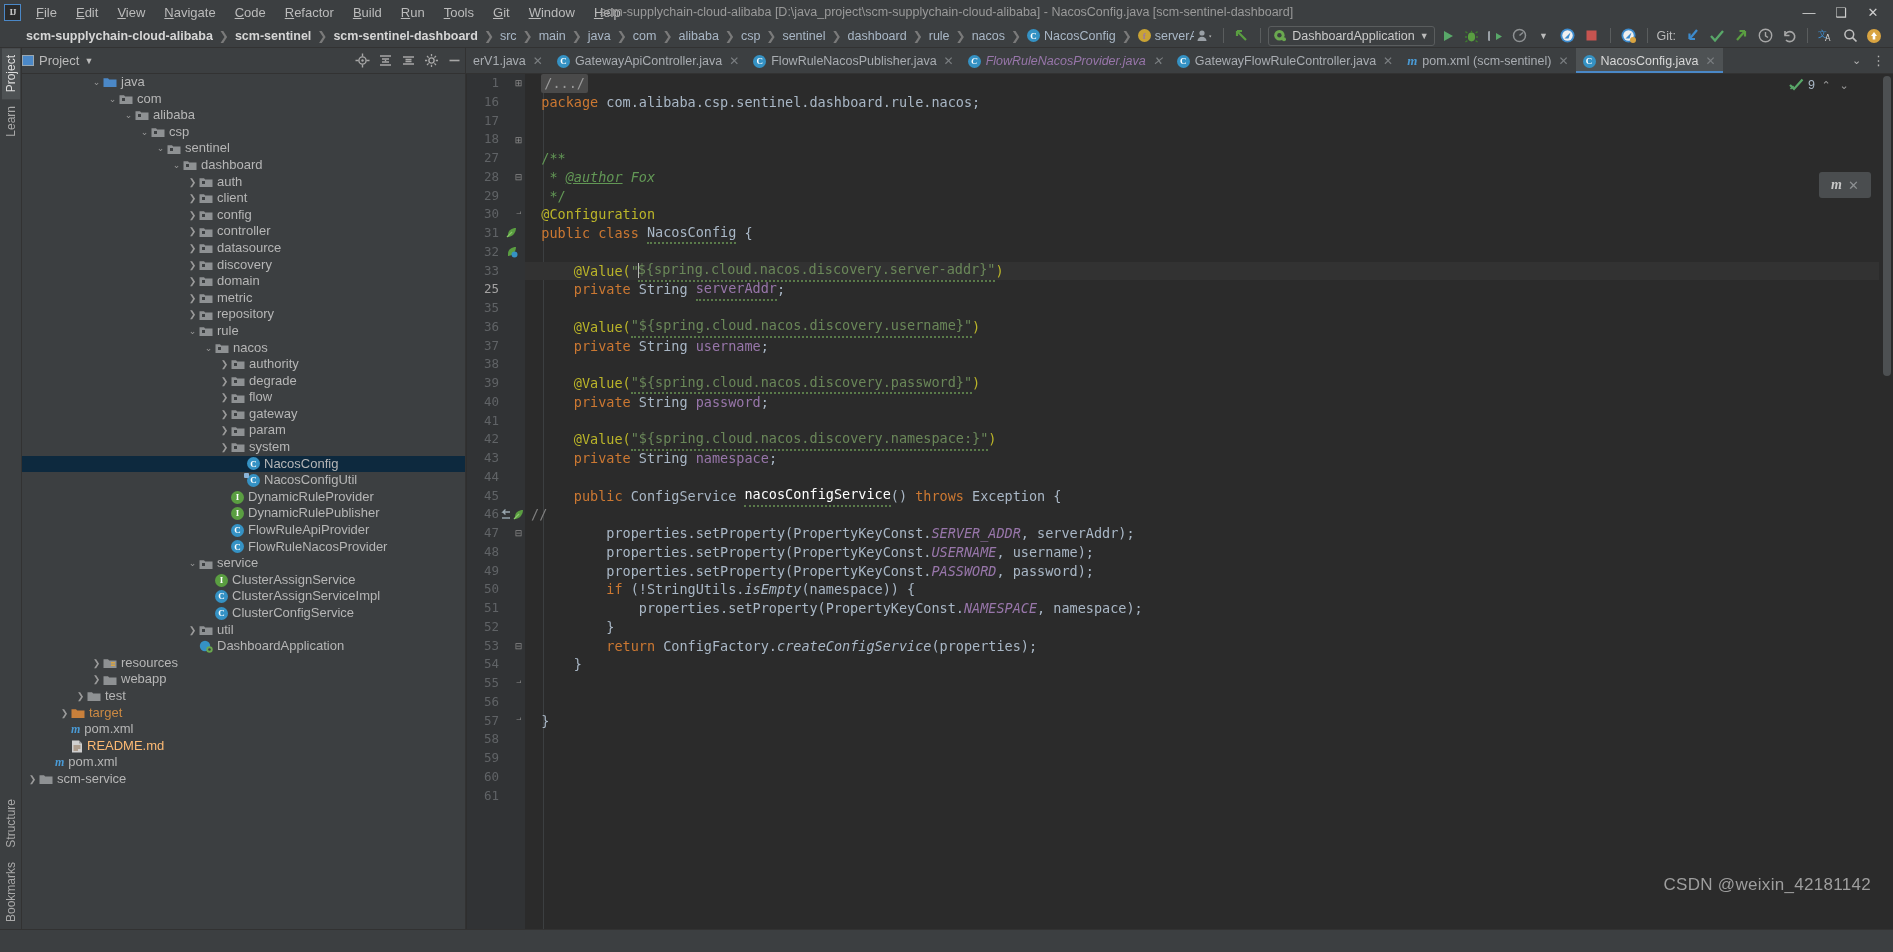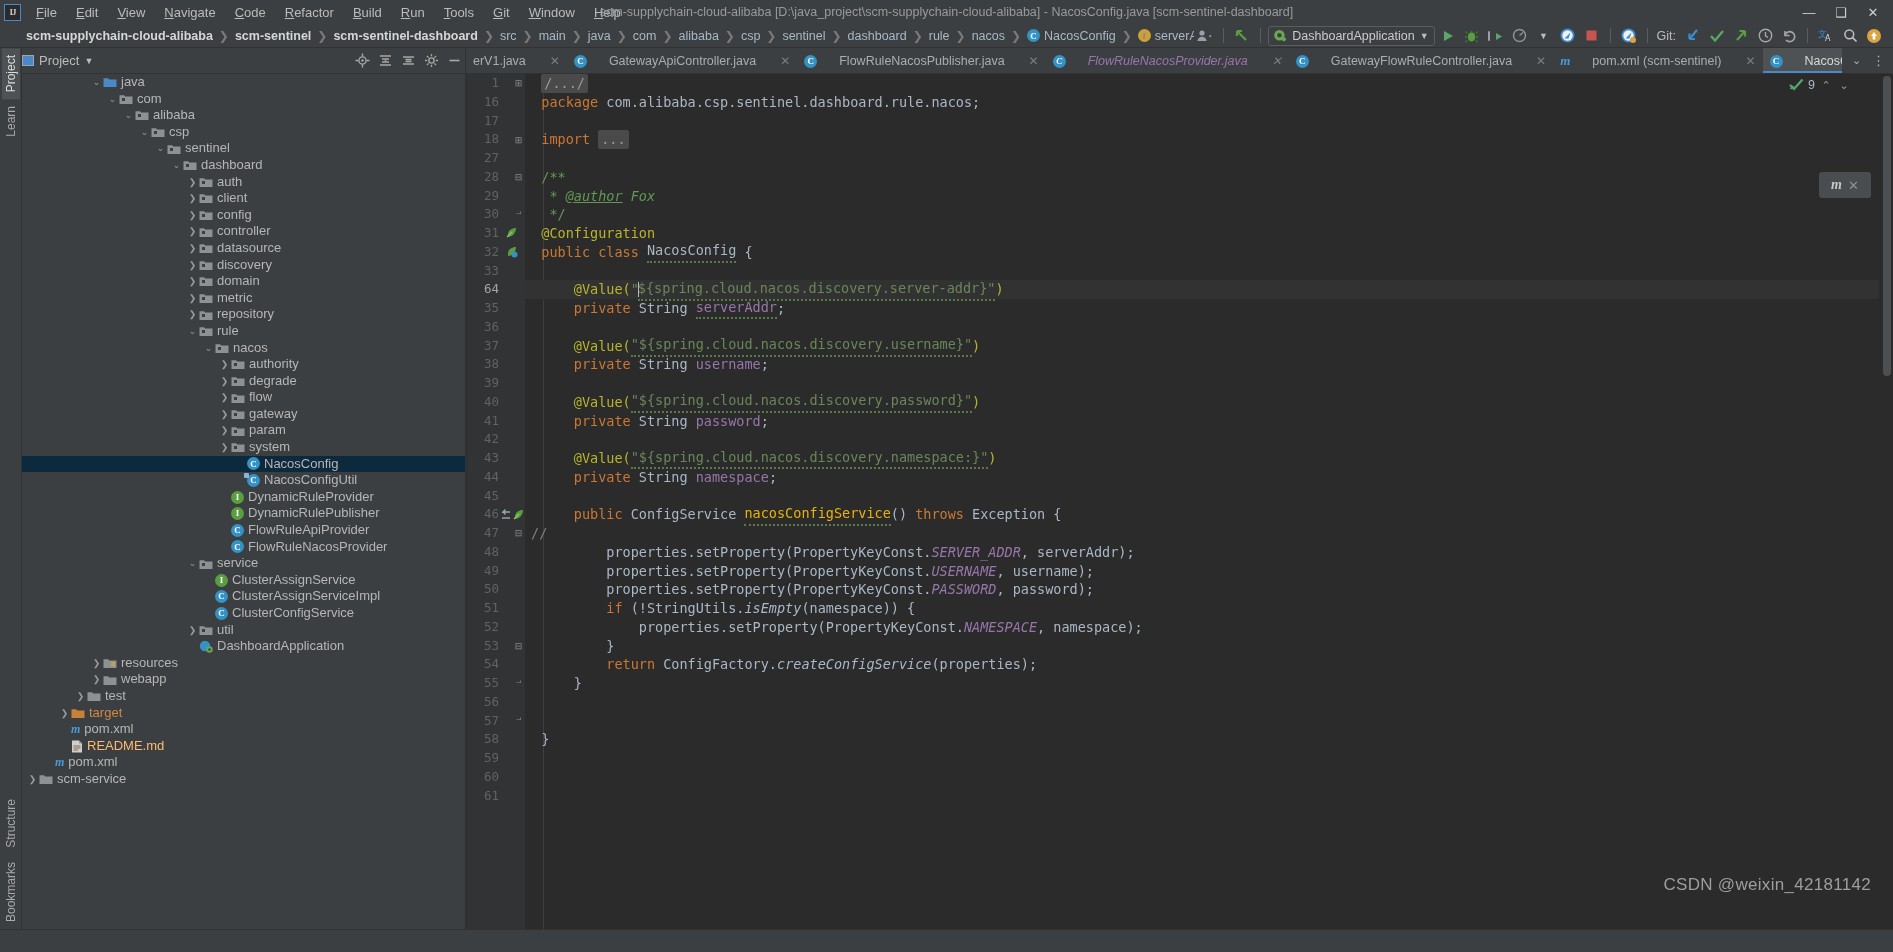--- a/index.html
+++ b/index.html
@@ -42,21 +42,21 @@
   .git-label{font-size:12.5px;color:#bbbbbb;margin:0 4px 0 2px;}
 
   
   .tabsrow{height:26px;background:#3c3f41;display:flex;align-items:stretch;flex:none;border-bottom:1px solid #323232;}
   .tabs-left-tools{width:466px;display:flex;align-items:center;padding-left:22px;gap:2px;background:#3c3f41;flex:none;border-right:1px solid #323232;}
   .pj-title{display:flex;align-items:center;gap:5px;margin-right:auto;}
   .pj-label{font-size:13px;color:#bbbbbb;}
   .pj-sq{width:12px;height:11px;border:1.6px solid #9aa7b0;background:#4b88c7;}
   .tool-ico{width:21px;height:21px;display:flex;align-items:center;justify-content:center;border-radius:3px;}
   .tabs-scroll{flex:1;display:flex;align-items:stretch;overflow:hidden;min-width:0;}
-  .tab{display:flex;align-items:center;gap:22px;padding:0 7px;font-size:12.5px;color:#a9adb2;white-space:nowrap;
+  .tab{display:flex;align-items:center;gap:5px;padding:0 7px;font-size:12.5px;color:#a9adb2;white-space:nowrap;
        border-right:none;position:relative;}
   .tab.active{background:#4e5254;color:#d8d8d8;}
   .tab.active::after{content:"";position:absolute;left:0;right:0;bottom:0;height:2px;background:#4a88c7;}
   .tab.italic{font-style:italic;color:#9876aa;}
   .tab-close{font-size:12px;color:#7b7f82;margin-left:2px;}
   .tabs-right{display:flex;align-items:center;gap:1px;padding:0 4px;flex:none;}
 
   
   .body{flex:1;display:flex;min-height:0;background:#3c3f41;}
 
@@ -96,21 +96,21 @@
         color:#8a8a8a;font-size:9px;}
   .vline{position:absolute;top:0;bottom:0;width:1px;background:#3c3f41;}
 
   
   .kw{color:#cc7832;}
   .str{color:#6a8759;}
   .cmt{color:#808080;}
   .doc{color:#629755;}
   .ann{color:#bbb529;}
   .fld{color:#9876aa;}
-  .mth{color:#eab308;}
+  .mth{color:#ffffff;}
   .txt{color:#a9b7c6;}
   .stat{color:#9876aa;font-style:italic;}
   .fold-ph{background:#4a4a4a;border-radius:2px;padding:0 3px;color:#9a9a9a;}
   .wavy{border-bottom:2px dotted #5a7a4a;padding-bottom:1px;}
   .caret{display:inline-block;width:1px;height:15px;background:#bbbbbb;vertical-align:-3px;margin:0 -1px;}
 
   
   .insp{position:absolute;top:4px;right:42px;display:flex;align-items:center;gap:4px;z-index:6;}
   .insp-num{font-size:12.5px;color:#a9b7c6;}
   .insp-arrow{font-size:11px;color:#999;width:14px;text-align:center;}
@@ -904,21 +904,21 @@
                   <circle cx="8.5" cy="8.5" r="3" fill="#3592c4"></circle>
                 </svg>
               </span>
             </div>
           </div>
           <div class="grow">
             <div class="gnum">33</div>
             <div class="gmark"></div>
           </div>
           <div class="grow">
-            <div class="gnum cur">64</div>
+            <div class="gnum cur">25</div>
             <div class="gmark"></div>
           </div>
           <div class="grow">
             <div class="gnum">35</div>
             <div class="gmark"></div>
           </div>
           <div class="grow">
             <div class="gnum">36</div>
             <div class="gmark"></div>
           </div>
@@ -1039,21 +1039,20 @@
             <div class="gnum">61</div>
             <div class="gmark"></div>
           </div>
         </div>
       <div class="code-area">
         <div class="vline" style="left:18px;"></div>
         <div class="lines" id="code">
             <div class="ln"><span>  </span><span class="fold-ph">/.../</span></div>
             <div class="ln"><span>  </span><span class="kw">package </span><span class="txt">com.alibaba.csp.sentinel.dashboard.rule.nacos;</span></div>
             <div class="ln"><span>  </span></div>
-            <div class="ln"><span>  </span><span class="kw">import </span><span class="fold-ph">...</span></div>
             <div class="ln"><span>  </span></div>
             <div class="ln"><span>  </span><span class="doc">/**</span></div>
             <div class="ln"><span>  </span><span class="doc"> * </span><span class="doc" style="text-decoration: underline; font-style: italic;">@author</span><span class="doc" style="font-style: italic;"> Fox</span></div>
             <div class="ln"><span>  </span><span class="doc"> */</span></div>
             <div class="ln"><span>  </span><span class="ann">@Configuration</span></div>
             <div class="ln"><span>  </span><span class="kw">public </span><span class="kw">class </span><span class="txt wavy">NacosConfig</span><span class="txt"> {</span></div>
             <div class="ln"><span>  </span></div>
             <div class="ln" style="background: rgb(50, 50, 50);"><span>  </span><span class="txt">    </span><span class="ann">@Value(</span><span class="str">"</span><span class="caret"></span><span class="str wavy">${spring.cloud.nacos.discovery.server-addr}"</span><span class="ann">)</span></div>
             <div class="ln"><span>  </span><span class="txt">    </span><span class="kw">private </span><span class="txt">String </span><span class="fld wavy">serverAddr</span><span class="txt">;</span></div>
             <div class="ln"><span>  </span></div>

